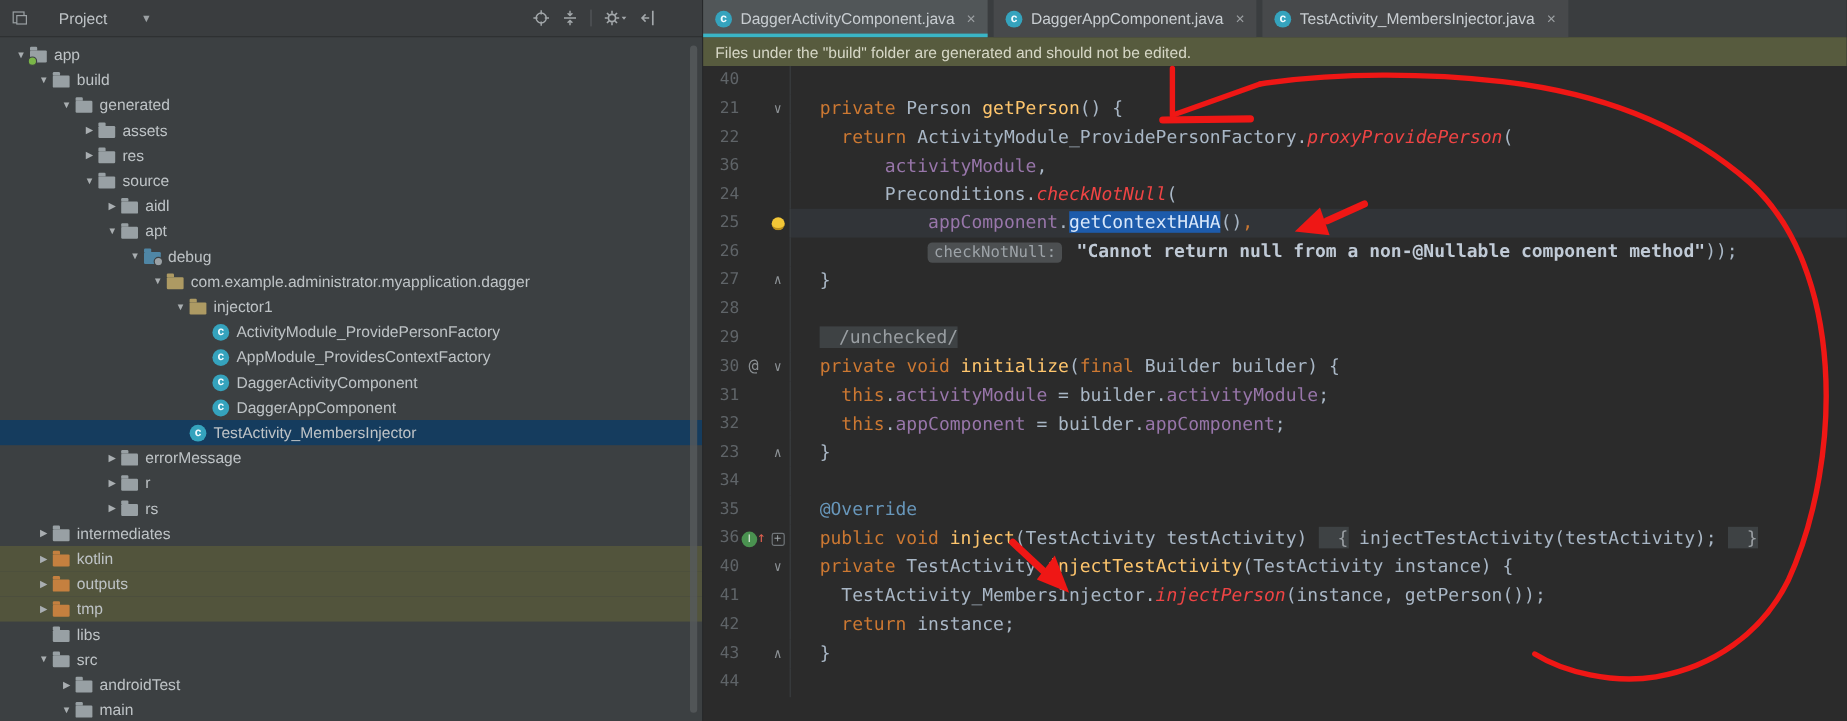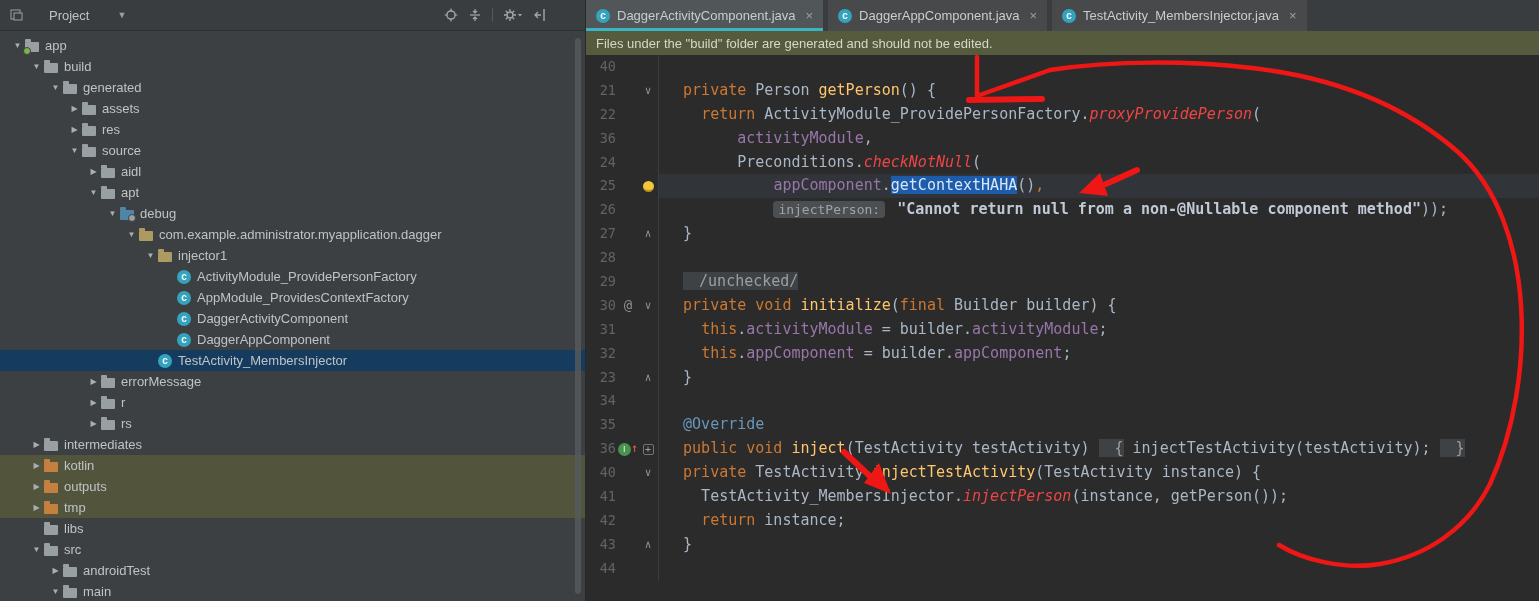--- a/index.html
+++ b/index.html
@@ -308,21 +308,21 @@
           </span>
         </div>
         <div class="codeln"><span class="tk-pl">            </span><span class="tk-fld">appComponent</span><span class="tk-pl">.</span><span class="tk-sel">getContextHAHA</span><span class="tk-pl">()</span><span class="tk-kw">,</span></div>
       </div>
       <div class="eline">
         <div class="gut">
           <span class="num">26</span>
           <span class="badge"></span>
           <span class="fm"></span>
         </div>
-        <div class="codeln"><span class="tk-pl">            </span><span class="tk-hint">injectPerson:</span><span class="tk-pl"> </span><span class="tk-str">"Cannot return null from a non-@Nullable component method"</span><span class="tk-pl">));</span></div>
+        <div class="codeln"><span class="tk-pl">            </span><span class="tk-hint">checkNotNull:</span><span class="tk-pl"> </span><span class="tk-str">"Cannot return null from a non-@Nullable component method"</span><span class="tk-pl">));</span></div>
       </div>
       <div class="eline">
         <div class="gut">
           <span class="num">27</span>
           <span class="badge"></span>
           <span class="fm">∧</span>
         </div>
         <div class="codeln"><span class="tk-pl">  }</span></div>
       </div>
       <div class="eline">

